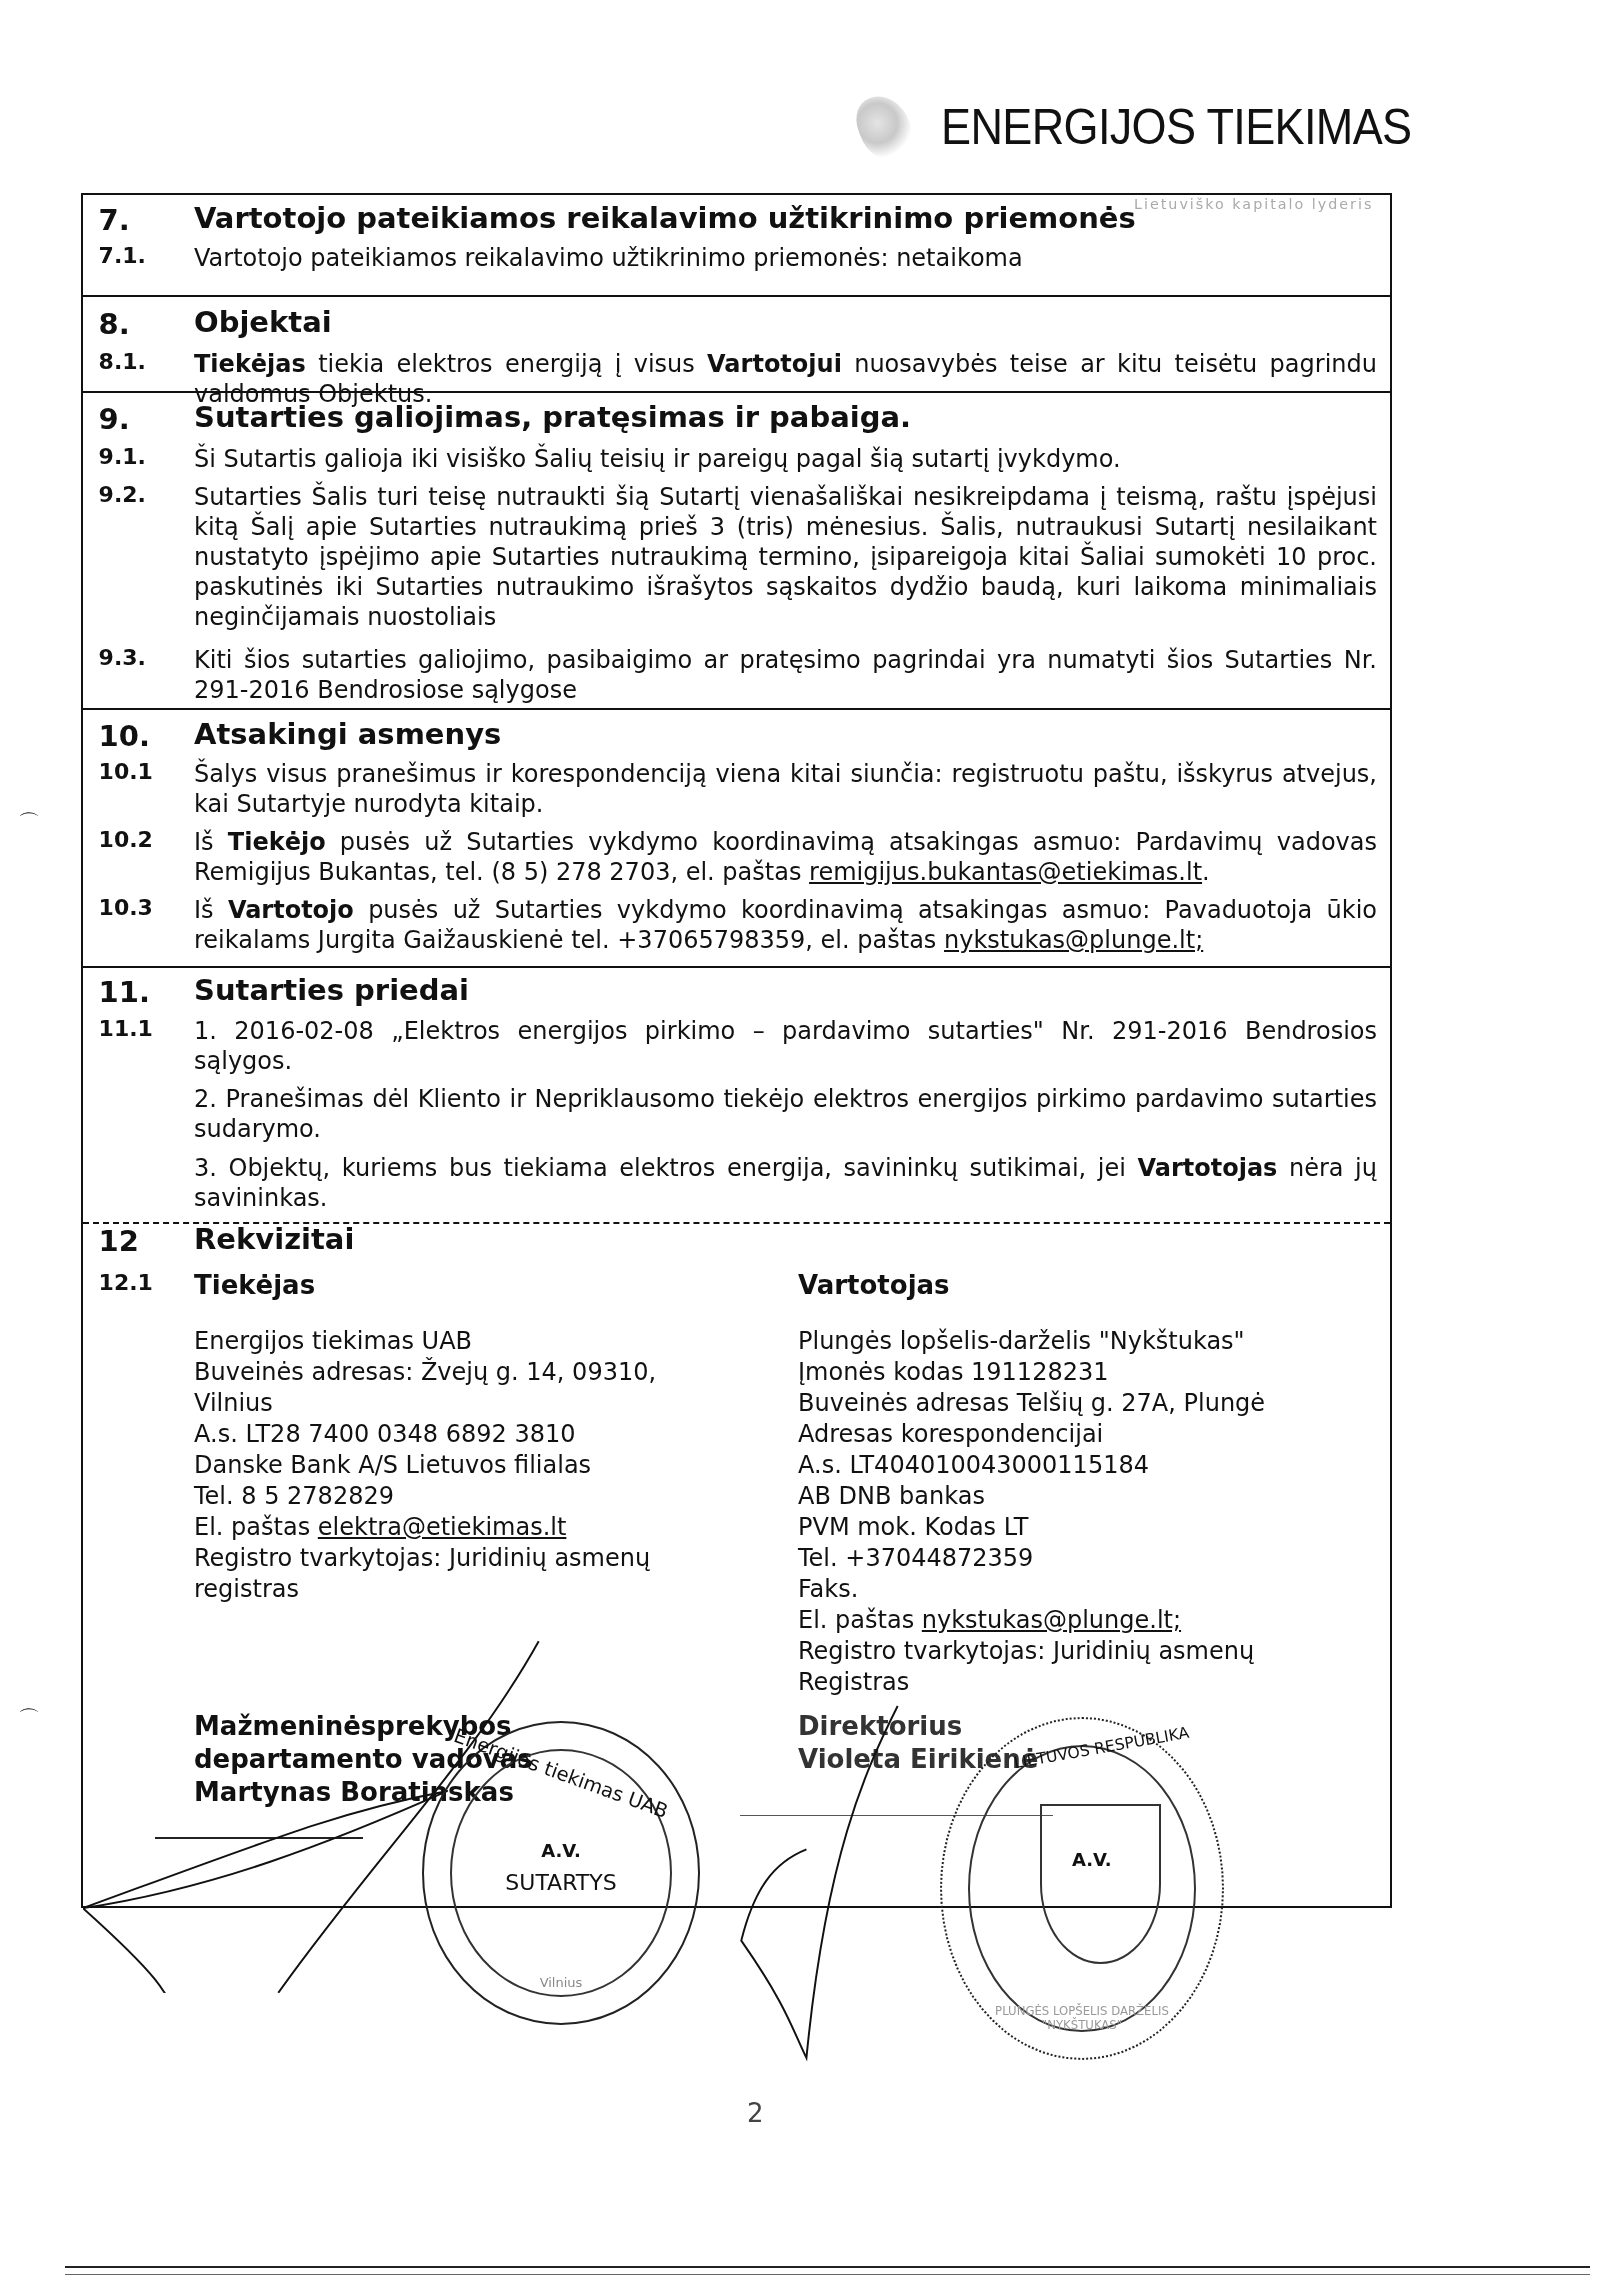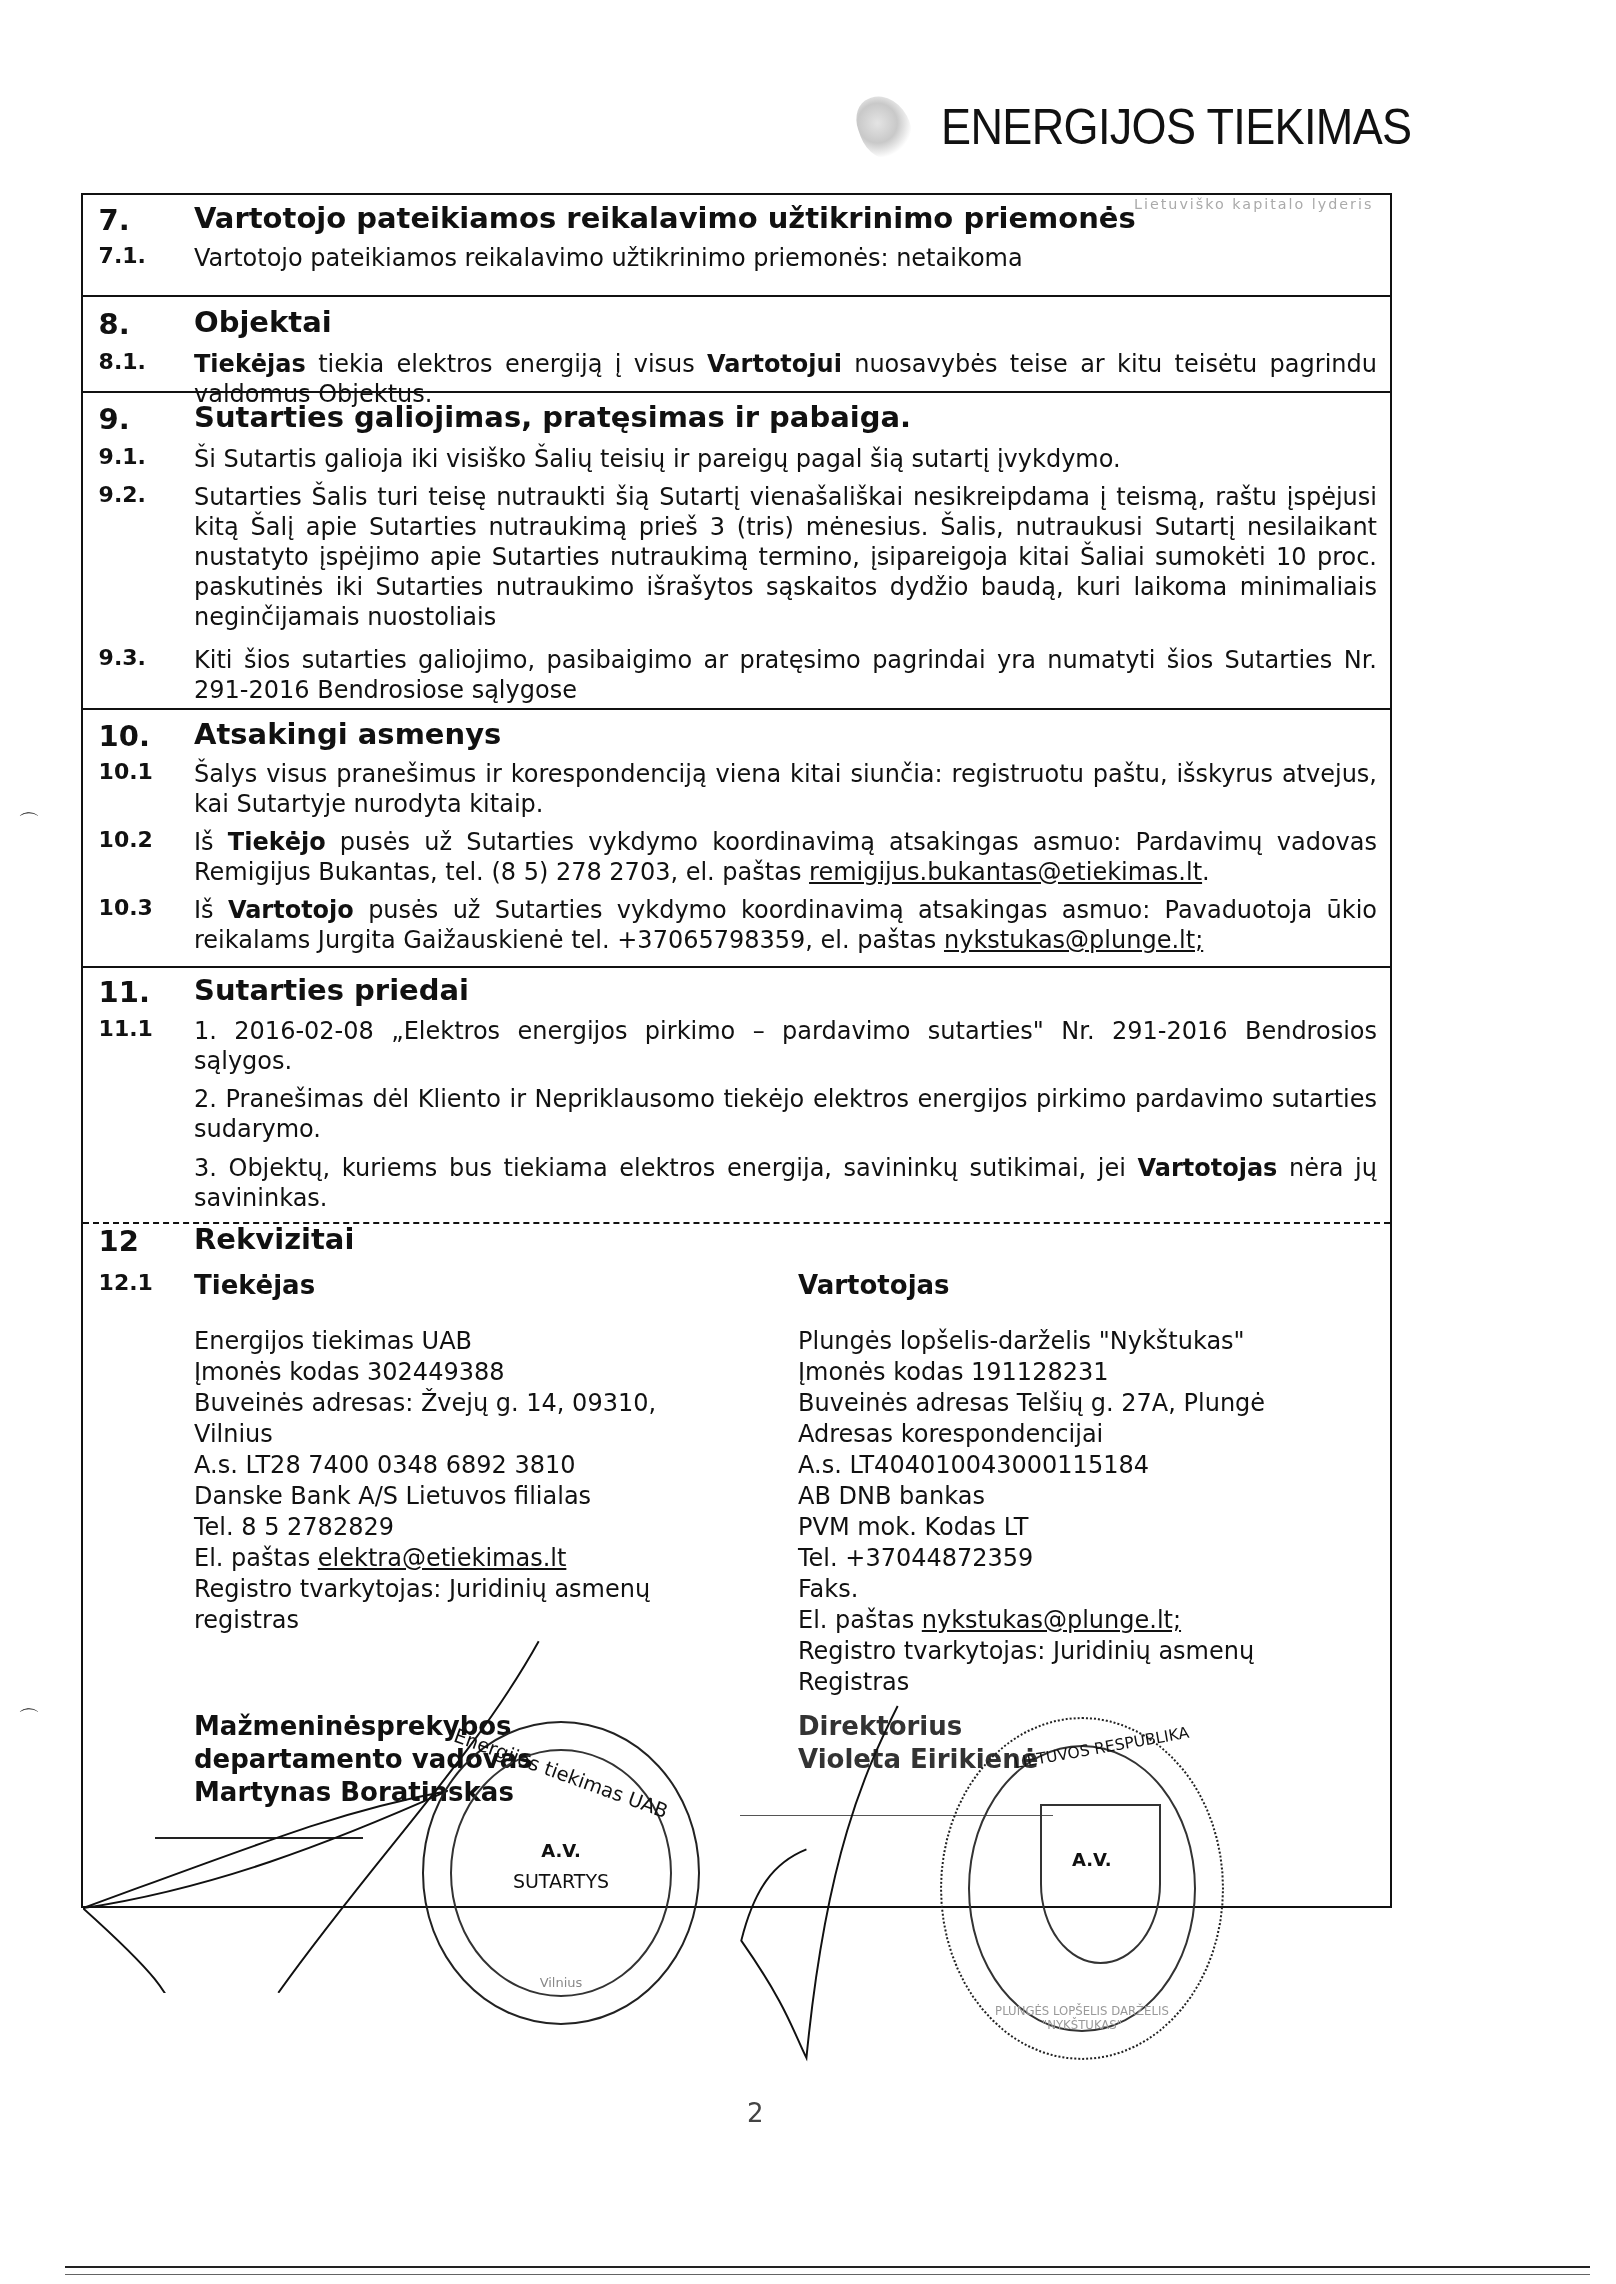--- a/index.html
+++ b/index.html
@@ -137,21 +137,20 @@
   </div>
 
   <div class="line" style="top:1075px;">
     <span class="num">12.1</span>
     <span class="txt h" style="font-size:26px;">Tiekėjas</span>
     <span class="col-right h" style="font-size:26px;">Vartotojas</span>
   </div>
 
   <div class="req" style="position:absolute; left:111px; top:1131px; width:586px;">
     <div>Energijos tiekimas UAB</div>
-    <div>Įmonės kodas 302449388</div>
     <div>Buveinės adresas: Žvejų g. 14, 09310,</div>
     <div>Vilnius</div>
     <div>A.s. LT28 7400 0348 6892 3810</div>
     <div>Danske Bank A/S Lietuvos filialas</div>
     <div>Tel. 8 5 2782829</div>
     <div><span>El. paštas </span><a class="mail">elektra@etiekimas.lt</a></div>
     <div>Registro tvarkytojas: Juridinių asmenų</div>
     <div>registras</div>
   </div>
 
@@ -180,21 +179,21 @@
   </div>
   <div style="position:absolute; left:72px; top:1642px; width:208px; height:2px; background:#222;"></div>
   <svg style="position:absolute; left:0; top:1433px;" width="651" height="365" viewBox="0 0 1000 560">
     <path d="M 700 20 C 600 200, 450 350, 300 560" stroke="#111" stroke-width="3" fill="none"></path>
     <path d="M 0 430 C 200 400, 380 330, 560 250 C 400 280, 300 320, 0 430 C 100 520, 140 560, 160 640" stroke="#111" stroke-width="3" fill="none"></path>
   </svg>
   <div class="stamp" style="left:339px; top:1526px; width:274px; height:300px;">
     <div class="stamp-inner" style="left:26px; top:26px; right:26px; bottom:26px;"></div>
     <div style="position:absolute; top:39px; left:0; right:0; text-align:center; font-size:19.5px; transform:rotate(20deg);">Energijos tiekimas UAB</div>
     <div class="av" style="left:0; right:0; top:117px;">A.V.</div>
-    <div class="av" style="left:0; right:0; top:147px; font-weight:normal; font-size:19px;">SUTARTYS</div>
+    <div class="av" style="left:0; right:0; top:147px; font-weight:normal; font-size:22px;">SUTARTYS</div>
     <div style="position:absolute; bottom:33px; left:0; right:0; text-align:center; font-size:13px; color:#888;">Vilnius</div>
   </div>
 
   <div class="sig" style="left:715px; top:1515px; color:#333;">
     <div>Direktorius</div>
     <div>Violeta Eirikienė</div>
   </div>
   <div style="position:absolute; left:657px; top:1620px; width:313px; height:1.3px; background:#555;"></div>
   <svg style="position:absolute; left:619px; top:1498px;" width="261" height="391" viewBox="0 0 400 600">
     <path d="M 300 20 C 250 120, 190 250, 160 560 C 140 520, 130 480, 60 380 C 80 300, 110 260, 160 240" stroke="#111" stroke-width="3" fill="none"></path>

